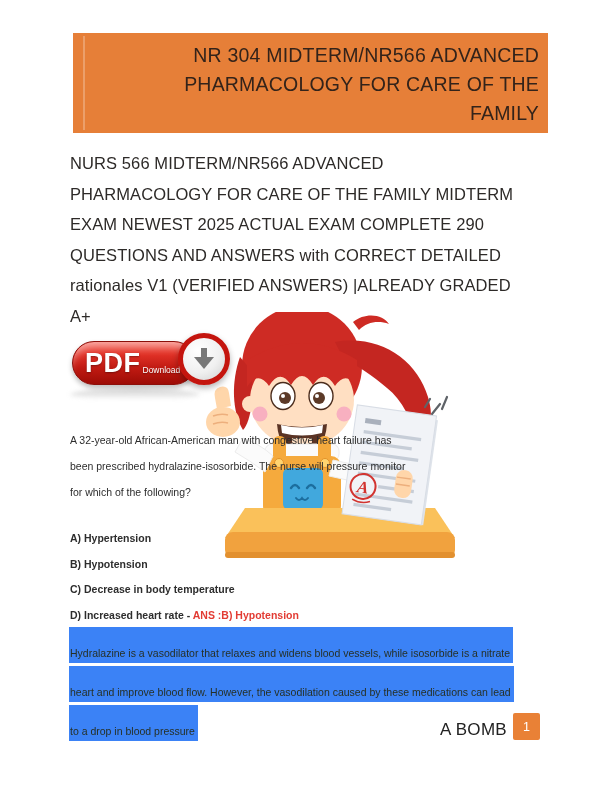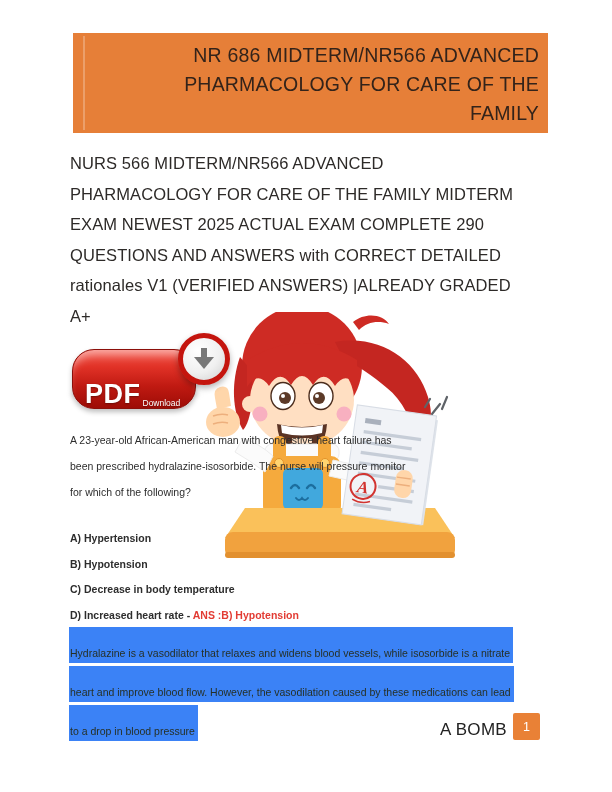--- a/index.html
+++ b/index.html
@@ -31,25 +31,25 @@
   }
 
   
   .pdf-group { position:absolute; left:66px; top:330px; width:172px; height:78px; z-index:4; }
   .pdf-reflection {
     position:absolute; left:4px; top:59px; width:130px; height:11px;
     background:linear-gradient(180deg, rgba(150,150,150,0.45), rgba(200,200,200,0));
     border-radius:50%; filter:blur(2px);
   }
   .pdf-pill {
-    position:absolute; left:6px; top:11px; width:124px; height:60px; border-radius:22px;
+    position:absolute; left:6px; top:11px; width:124px; height:44px; border-radius:22px;
     background:linear-gradient(180deg,#f4564a 0%, #e03126 30%, #c01a12 62%, #9d0c06 100%);
     border:1px solid #8c0f0a;
     box-shadow:inset 0 10px 8px -5px rgba(255,255,255,0.5), 0 3px 5px rgba(0,0,0,0.25);
-    display:flex; align-items:flex-end; padding-left:12px;margin-top:8px;
+    display:flex; align-items:center; padding-left:12px;
   }
   .pdf-label {
     color:#ffffff; font-size:27px; font-weight:bold; letter-spacing:0.5px;
     text-shadow:0 1px 2px rgba(0,0,0,0.35); line-height:1;
   }
   .pdf-sublabel {
     color:#ffffff; font-size:8.5px; margin-left:2px; margin-top:13px;
     text-shadow:0 1px 1px rgba(0,0,0,0.3);
   }
   .pdf-circle {
@@ -88,21 +88,21 @@
     background:#e98136; border-radius:2px; color:#ffffff; font-size:12.5px;
     display:flex; align-items:center; justify-content:center; z-index:5;
   }
 </style>
 </head>
 <body>
 
 <div class="page">
 
   <div class="header-box">
-    <div class="header-line">NR 686 MIDTERM/NR566 ADVANCED</div>
+    <div class="header-line">NR 304 MIDTERM/NR566 ADVANCED</div>
     <div class="header-line">PHARMACOLOGY FOR CARE OF THE</div>
     <div class="header-line">FAMILY</div>
   </div>
 
   <div class="intro">
     <div class="intro-line">NURS 566 MIDTERM/NR566 ADVANCED</div>
     <div class="intro-line">PHARMACOLOGY FOR CARE OF THE FAMILY MIDTERM</div>
     <div class="intro-line">EXAM NEWEST 2025 ACTUAL EXAM COMPLETE 290</div>
     <div class="intro-line">QUESTIONS AND ANSWERS with CORRECT DETAILED</div>
     <div class="intro-line">rationales V1 (VERIFIED ANSWERS) |ALREADY GRADED</div>
@@ -211,21 +211,21 @@
     </div>
     <div class="pdf-circle">
       <svg width="20" height="22" viewBox="0 0 20 22">
         <rect x="7" y="0" width="6" height="10" fill="#787878"></rect>
         <path d="M 0,9 L 20,9 L 10,21 Z" fill="#787878"></path>
       </svg>
     </div>
   </div>
 
   <div class="question">
-    <div class="question-line">A 23-year-old African-American man with congestive heart failure has</div>
+    <div class="question-line">A 32-year-old African-American man with congestive heart failure has</div>
     <div class="question-line">been prescribed hydralazine-isosorbide. The nurse will pressure monitor</div>
     <div class="question-line">for which of the following?</div>
   </div>
 
   <div class="options">
     <div class="option">A) Hypertension</div>
     <div class="option">B) Hypotension</div>
     <div class="option">C) Decrease in body temperature</div>
     <div class="option"><span>D) Increased heart rate - </span><span class="ans-red">ANS :B) Hypotension</span></div>
   </div>

